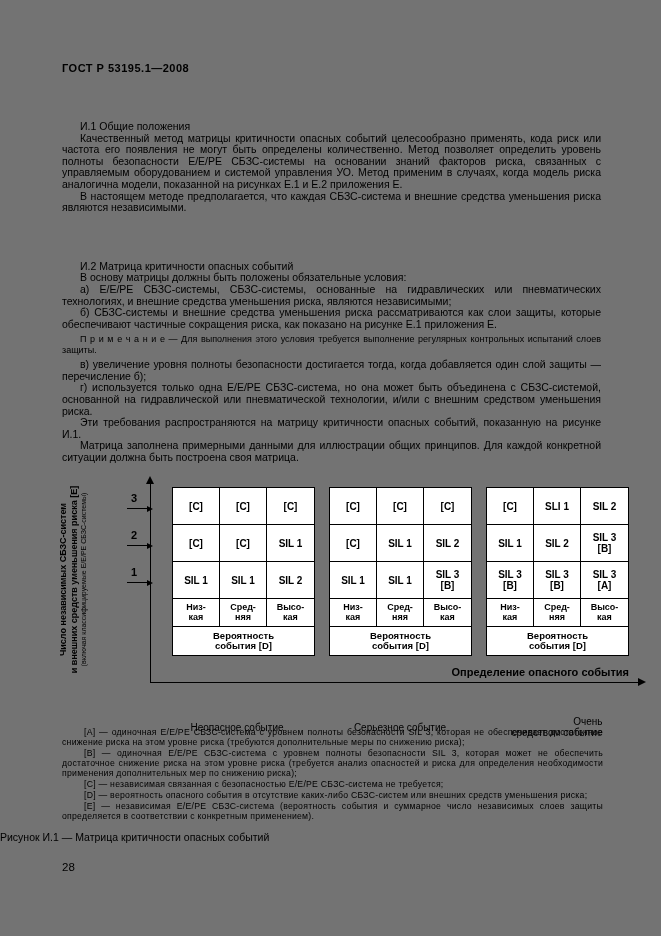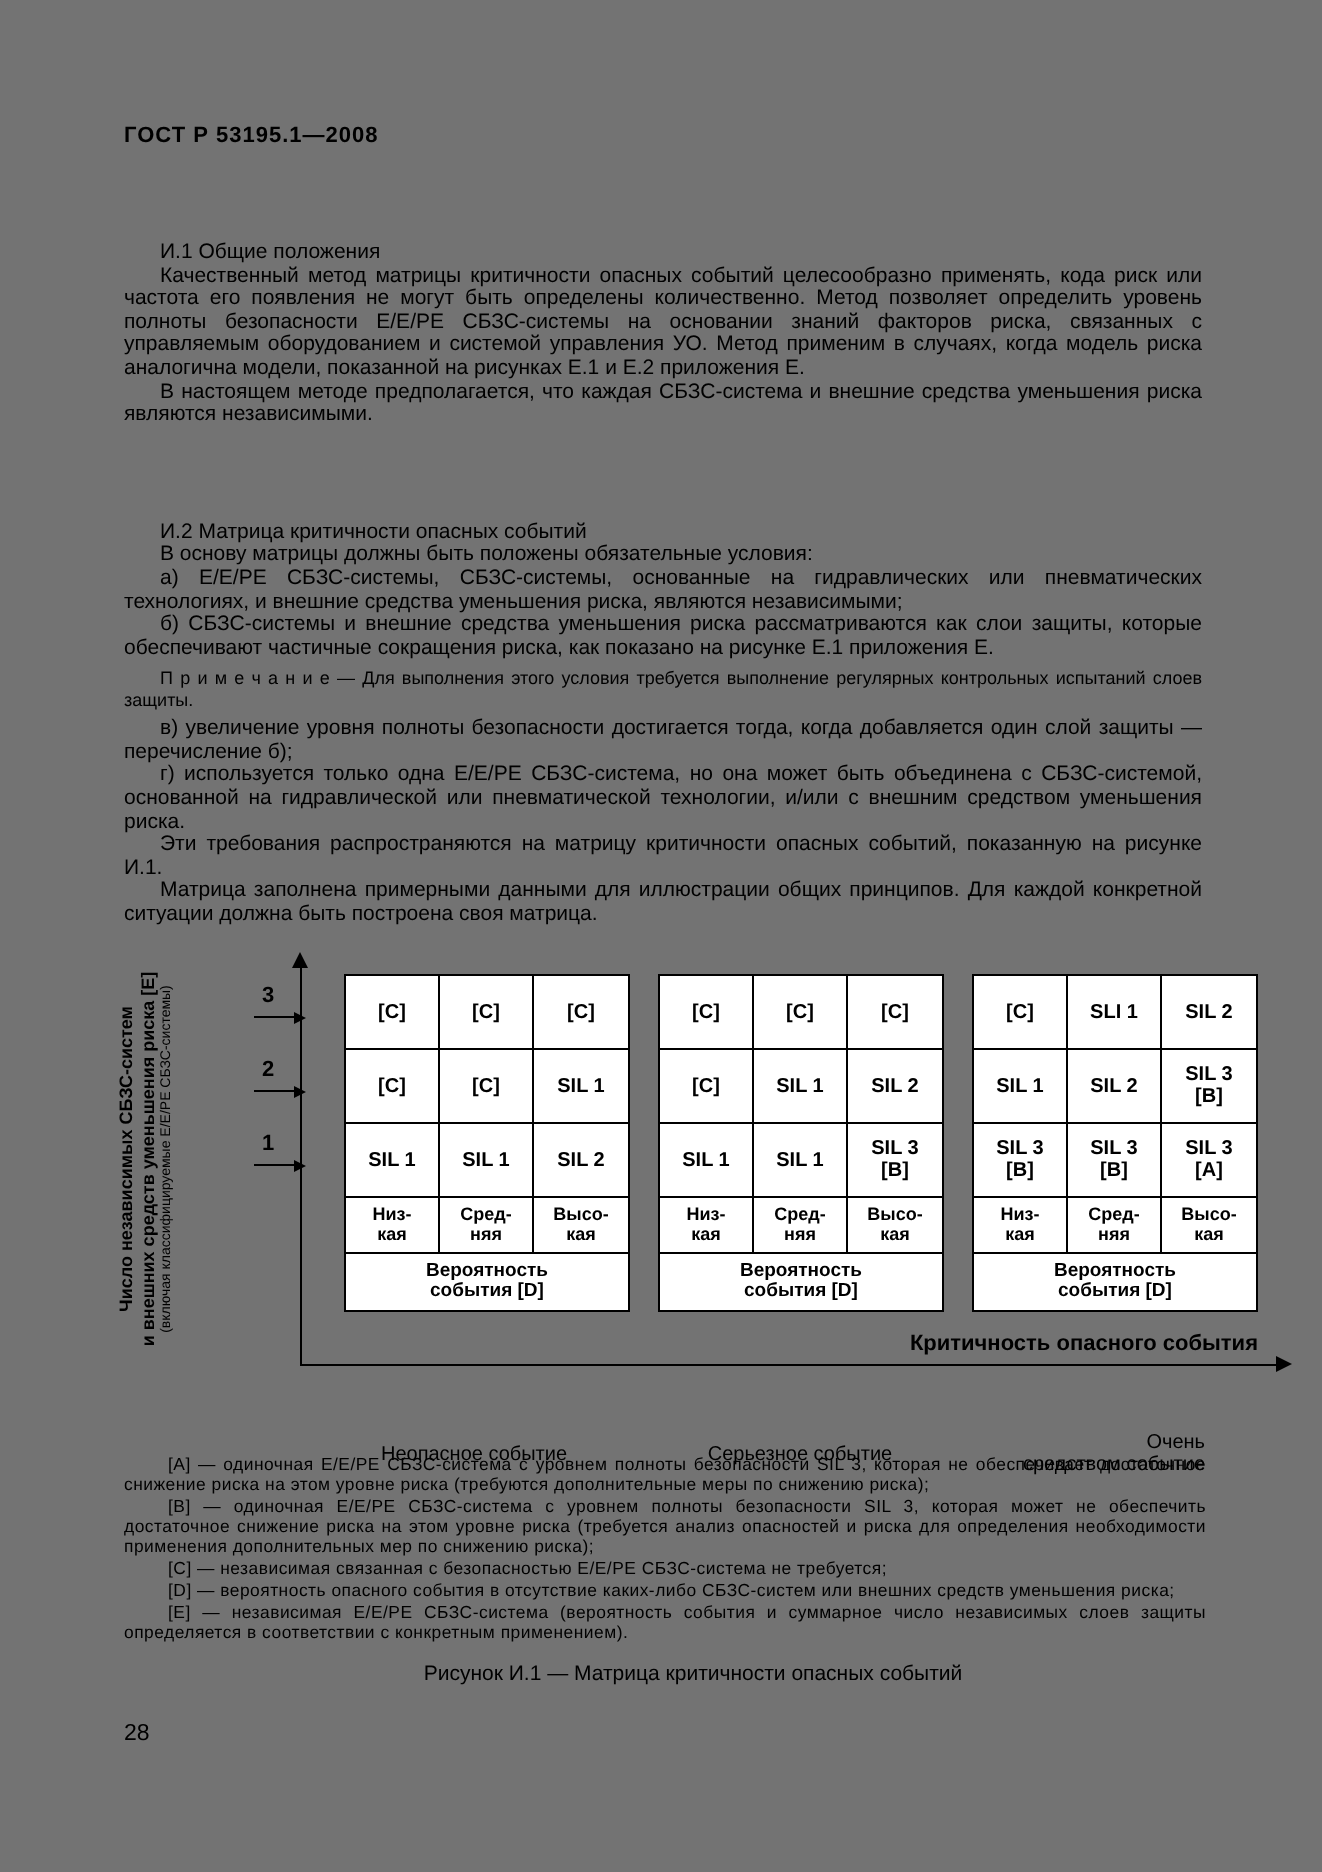--- a/index.html
+++ b/index.html
@@ -66,21 +66,21 @@
     border-left:1.3px solid #000; display:flex; align-items:center; justify-content:center;
     text-align:right; font-weight:normal; font-size:10px; line-height:11px; white-space:pre-line;margin-top:43px;
   }
   .sev-cell.c1 { width:173px; }
   .sev-cell.c2 { width:153px; }
   .sev-cell.c3 { width:162px; border-right:1.3px solid #000; }
 
   
   .notes { margin:6px 58px 0 62px; font-size:8.7px; line-height:10px; text-align:justify; letter-spacing:0.25px; }
   .notes p { text-indent:22px; margin-bottom:1px; }
-  .fig-caption { text-align:center; margin-top:10px; font-size:10.5px;padding-left:32px; }
+  .fig-caption { text-align:left; margin-top:10px; font-size:10.5px; }
   .page-num { margin:18px 0 0 62px; font-size:11.5px; }
 </style>
 </head>
 <body>
 
 <div class="page">
 
   <div class="doc-header">ГОСТ Р  53195.1—2008</div>
 
 
@@ -175,21 +175,21 @@
       <div class="m-cell m-prob">Низ-
 кая</div>
       <div class="m-cell m-prob">Сред-
 няя</div>
       <div class="m-cell m-prob">Высо-
 кая</div>
       <div class="m-cell m-foot">Вероятность
 события [D]</div>
     </div>
 
-    <div class="xlabel">Критичность опасного события</div>
+    <div class="xlabel">Определение опасного события</div>
     <div class="xaxis"></div>
 
     <div class="sev-row">
       <div class="sev-cell c1">Неопасное событие</div>
       <div class="sev-cell c2">Серьезное событие</div>
       <div class="sev-cell c3">Очень
 средством событие</div>
     </div>
 
   </div>

